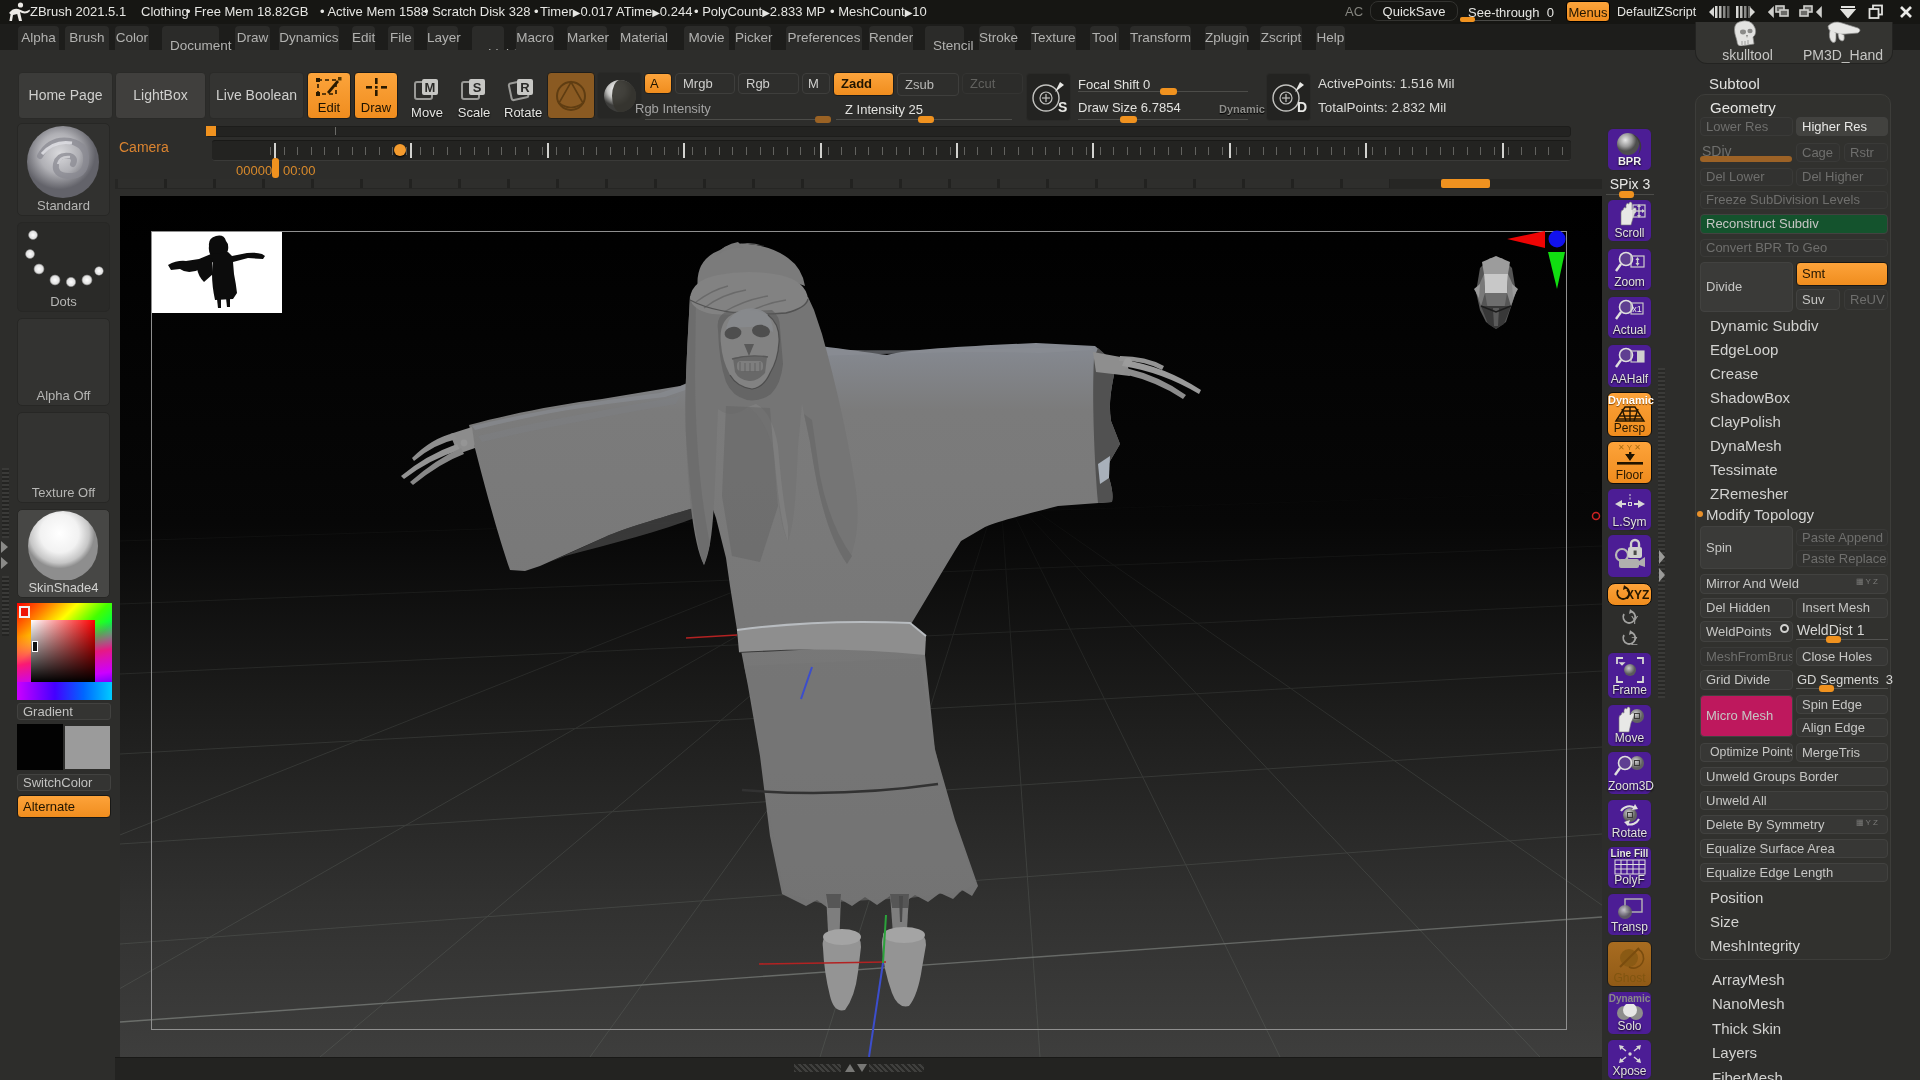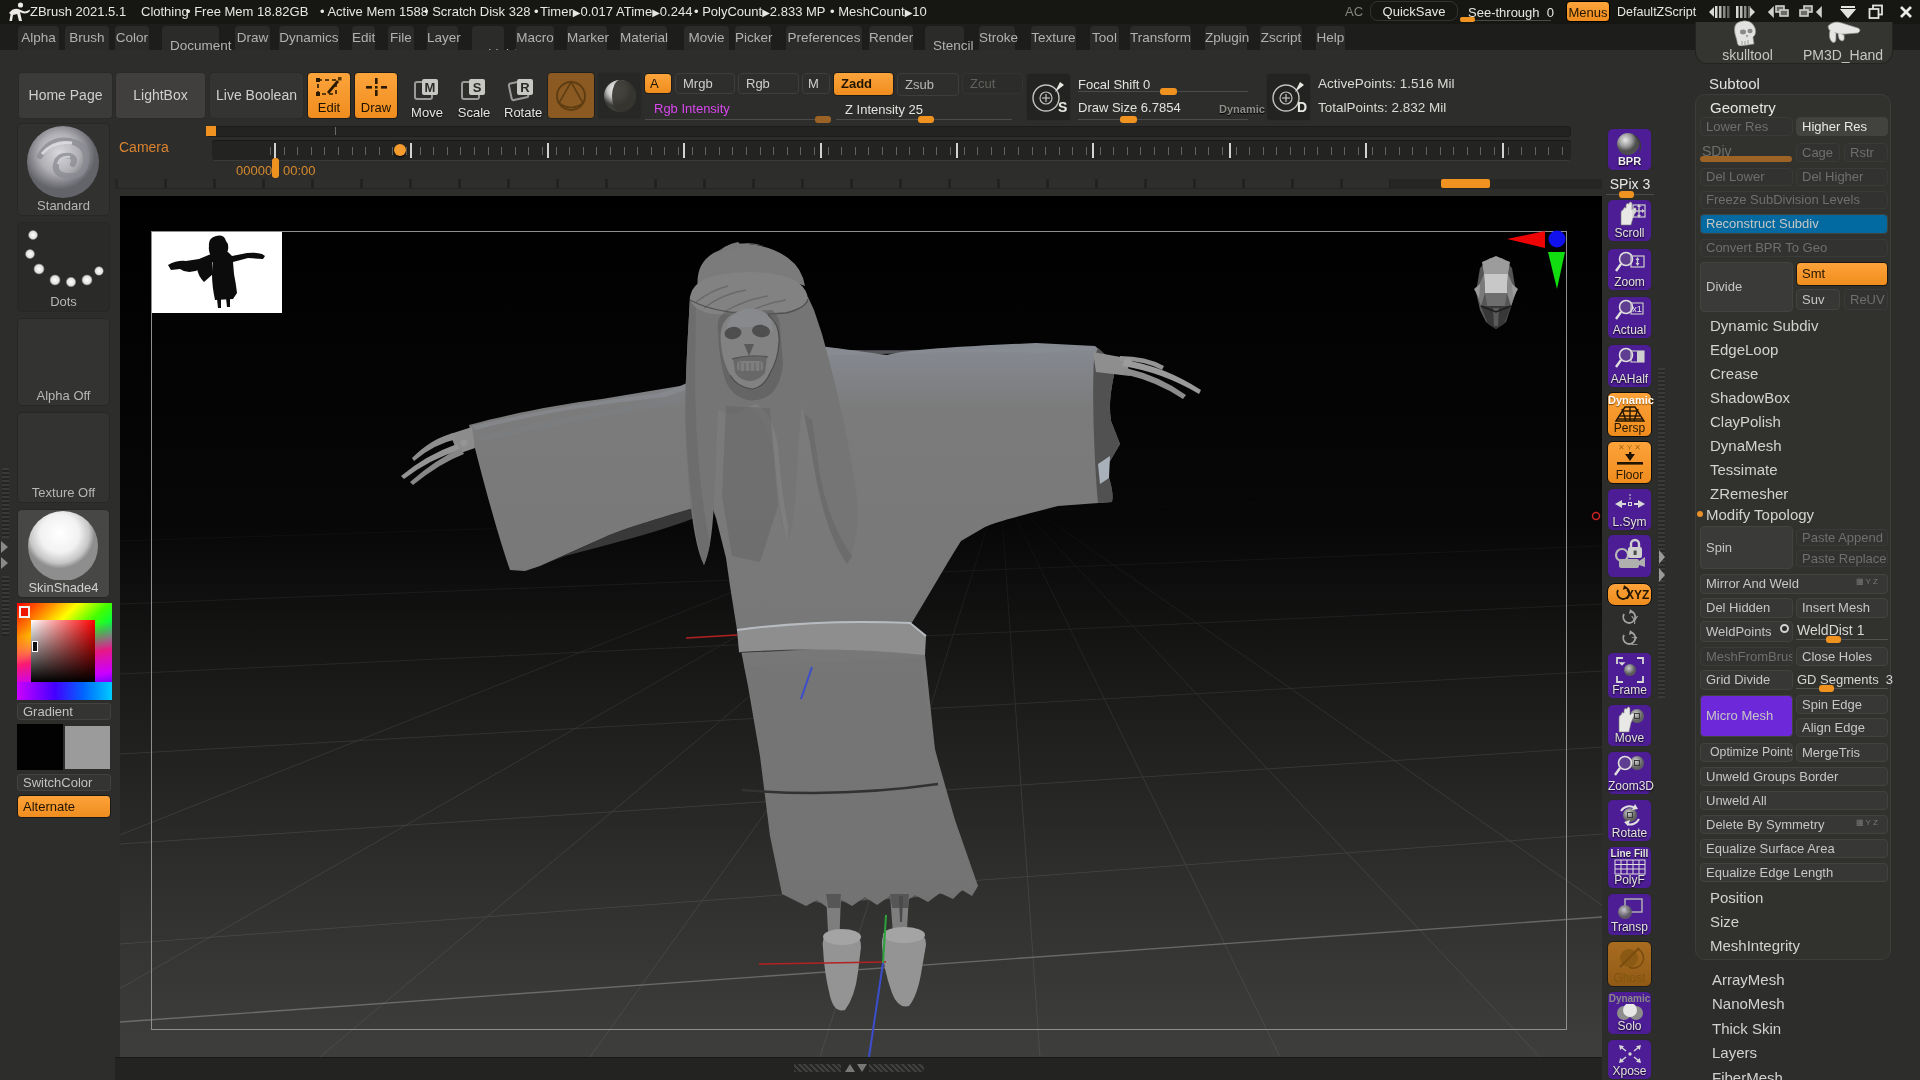--- a/index.html
+++ b/index.html
@@ -213,21 +213,21 @@
         <path d="M19,3 A16,16 0 0 1 19,35 A8,16 0 0 1 19,3" fill="#35342f" opacity="0.92"></path>
       </svg>
     </div>
     <div class="tbtn obtn sm" style="left:644px;top:23px;width:28px;height:21px;line-height:19px;text-align:left;padding-left:5px">A</div>
     <div class="tbtn sm" style="left:675px;top:23px;width:60px;height:21px;line-height:19px;background:#2e2e2c;border-color:#3e3e3c;text-align:left;padding-left:7px">Mrgb</div>
     <div class="tbtn sm" style="left:738px;top:23px;width:61px;height:21px;line-height:19px;background:#2e2e2c;border-color:#3e3e3c;text-align:left;padding-left:7px">Rgb</div>
     <div class="tbtn sm" style="left:802px;top:23px;width:28px;height:21px;line-height:19px;background:#2e2e2c;border-color:#3e3e3c;text-align:left;padding-left:5px">M</div>
     <div class="tbtn obtn sm" style="left:833px;top:22px;width:61px;height:24px;line-height:22px;text-align:left;padding-left:7px;font-weight:bold">Zadd</div>
     <div class="tbtn sm" style="left:897px;top:23px;width:62px;height:23px;line-height:21px;background:#2e2e2c;border-color:#3e3e3c;text-align:left;padding-left:7px;color:#b8b8b6">Zsub</div>
     <div class="tbtn sm" style="left:962px;top:23px;width:61px;height:21px;line-height:19px;background:#2c2c2a;border-color:#343432;text-align:left;padding-left:7px;color:#62625f">Zcut</div>
-    <div class="abs" style="left:654px;top:51px;color:#d946ef;font-size:13px">Rgb Intensity</div>
+    <div class="abs" style="left:635px;top:51px;color:#a3a3a3;font-size:13px">Rgb Intensity</div>
     <div class="abs" style="left:645px;top:69px;width:185px;height:1px;background:#4c4c49"></div>
     <div class="abs" style="left:815px;top:66px;width:16px;height:7px;background:#9a6224;border-radius:3px"></div>
     <div class="abs" style="left:845px;top:52px;color:#e2e2df;font-size:13px">Z Intensity 25</div>
     <div class="abs" style="left:836px;top:69px;width:176px;height:1px;background:#4c4c49"></div>
     <div class="abs" style="left:918px;top:66px;width:16px;height:7px;background:#f0921f;border-radius:3px"></div>
     <div class="tbtn" style="left:1026px;top:23px;width:45px;height:48px;background:#232321">
       <svg width="40" height="42" viewBox="0 0 40 42" style="margin-top:2px">
         <circle cx="17" cy="22" r="13" fill="none" stroke="#c2c2bf" stroke-width="1.4"></circle>
         <circle cx="17" cy="22" r="6" fill="none" stroke="#c2c2bf" stroke-width="1.2"></circle>
         <line x1="13" y1="22" x2="21" y2="22" stroke="#c2c2bf" stroke-width="1.2"></line>
@@ -819,21 +819,21 @@
 
     <div class="abs" style="left:1702px;top:143px;color:#6f6f6d;font-size:14px">SDiv</div>
     <div class="abs" style="left:1700px;top:156px;width:92px;height:6px;background:#9c6226;border-radius:3px"></div>
     <div class="btn dim" style="left:1796px;top:143px;width:44px;height:19px;line-height:17px">Cage</div>
     <div class="btn dim" style="left:1844px;top:143px;width:44px;height:19px;line-height:17px">Rstr</div>
 
     <div class="btn dim" style="left:1700px;top:168px;width:93px;height:18px;line-height:16px">Del Lower</div>
     <div class="btn dim" style="left:1796px;top:168px;width:92px;height:18px;line-height:16px">Del Higher</div>
 
     <div class="btn dim" style="left:1700px;top:191px;width:188px;height:18px;line-height:16px">Freeze SubDivision Levels</div>
-    <div class="btn" style="left:1700px;top:214px;width:188px;height:20px;line-height:18px;background:#0369a1">Reconstruct Subdiv</div>
+    <div class="btn" style="left:1700px;top:214px;width:188px;height:20px;line-height:18px;background:#14532d">Reconstruct Subdiv</div>
     <div class="btn dim" style="left:1700px;top:239px;width:188px;height:18px;line-height:16px">Convert BPR To Geo</div>
 
     <div class="btn" style="left:1700px;top:262px;width:93px;height:50px;line-height:48px;background:#3a3a38">Divide</div>
     <div class="btn orange" style="left:1796px;top:262px;width:92px;height:24px;line-height:22px">Smt</div>
     <div class="btn" style="left:1796px;top:289px;width:44px;height:21px;line-height:19px">Suv</div>
     <div class="btn dim" style="left:1844px;top:289px;width:44px;height:21px;line-height:19px">ReUV</div>
 
     <div class="sect" style="left:1710px;top:317px">Dynamic Subdiv</div>
     <div class="sect" style="left:1710px;top:341px">EdgeLoop</div>
     <div class="sect" style="left:1710px;top:365px">Crease</div>
@@ -862,21 +862,21 @@
     <div class="abs" style="left:1826px;top:636px;width:15px;height:7px;background:#f0921f;border-radius:3px"></div>
 
     <div class="btn dim" style="left:1700px;top:647px;width:93px;height:19px;line-height:17px">MeshFromBrush</div>
     <div class="btn" style="left:1796px;top:647px;width:92px;height:19px;line-height:17px">Close Holes</div>
 
     <div class="btn" style="left:1700px;top:670px;width:93px;height:20px;line-height:18px">Grid Divide</div>
     <div class="abs" style="left:1797px;top:672px;color:#d6d6d4;font-size:13px;white-space:nowrap">GD Segments&nbsp; 3</div>
     <div class="abs" style="left:1796px;top:688px;width:92px;height:1px;background:#525250"></div>
     <div class="abs" style="left:1819px;top:685px;width:15px;height:7px;background:#f0921f;border-radius:3px"></div>
 
-    <div class="btn" style="left:1700px;top:695px;width:93px;height:42px;line-height:40px;background:#6d28d9">Micro Mesh</div>
+    <div class="btn" style="left:1700px;top:695px;width:93px;height:42px;line-height:40px;background:#be185d">Micro Mesh</div>
     <div class="btn" style="left:1796px;top:695px;width:92px;height:19px;line-height:17px">Spin Edge</div>
     <div class="btn" style="left:1796px;top:718px;width:92px;height:19px;line-height:17px">Align Edge</div>
 
     <div class="btn" style="left:1700px;top:743px;width:93px;height:19px;line-height:17px;font-size:12.3px;padding-left:9px">Optimize Points</div>
     <div class="btn" style="left:1796px;top:743px;width:92px;height:19px;line-height:17px">MergeTris</div>
 
     <div class="btn" style="left:1700px;top:767px;width:188px;height:19px;line-height:17px">Unweld Groups Border</div>
     <div class="btn" style="left:1700px;top:791px;width:188px;height:19px;line-height:17px">Unweld All</div>
     <div class="btn" style="left:1700px;top:815px;width:188px;height:19px;line-height:17px">Delete By Symmetry</div>
     <div class="abs" style="left:1856px;top:818px;color:#7a7a78;font-size:8px;letter-spacing:2px;white-space:nowrap">▦YZ</div>

